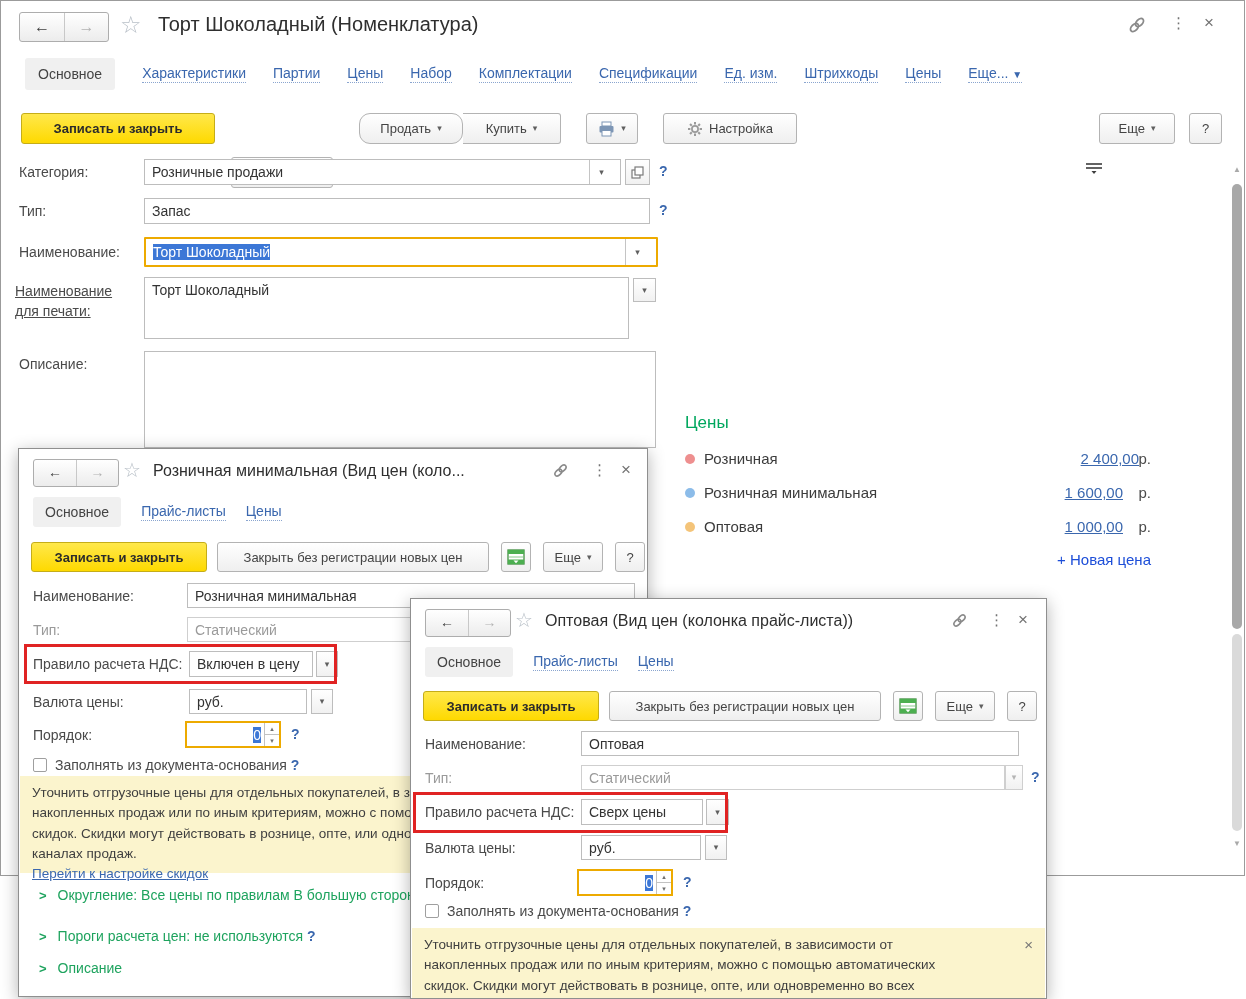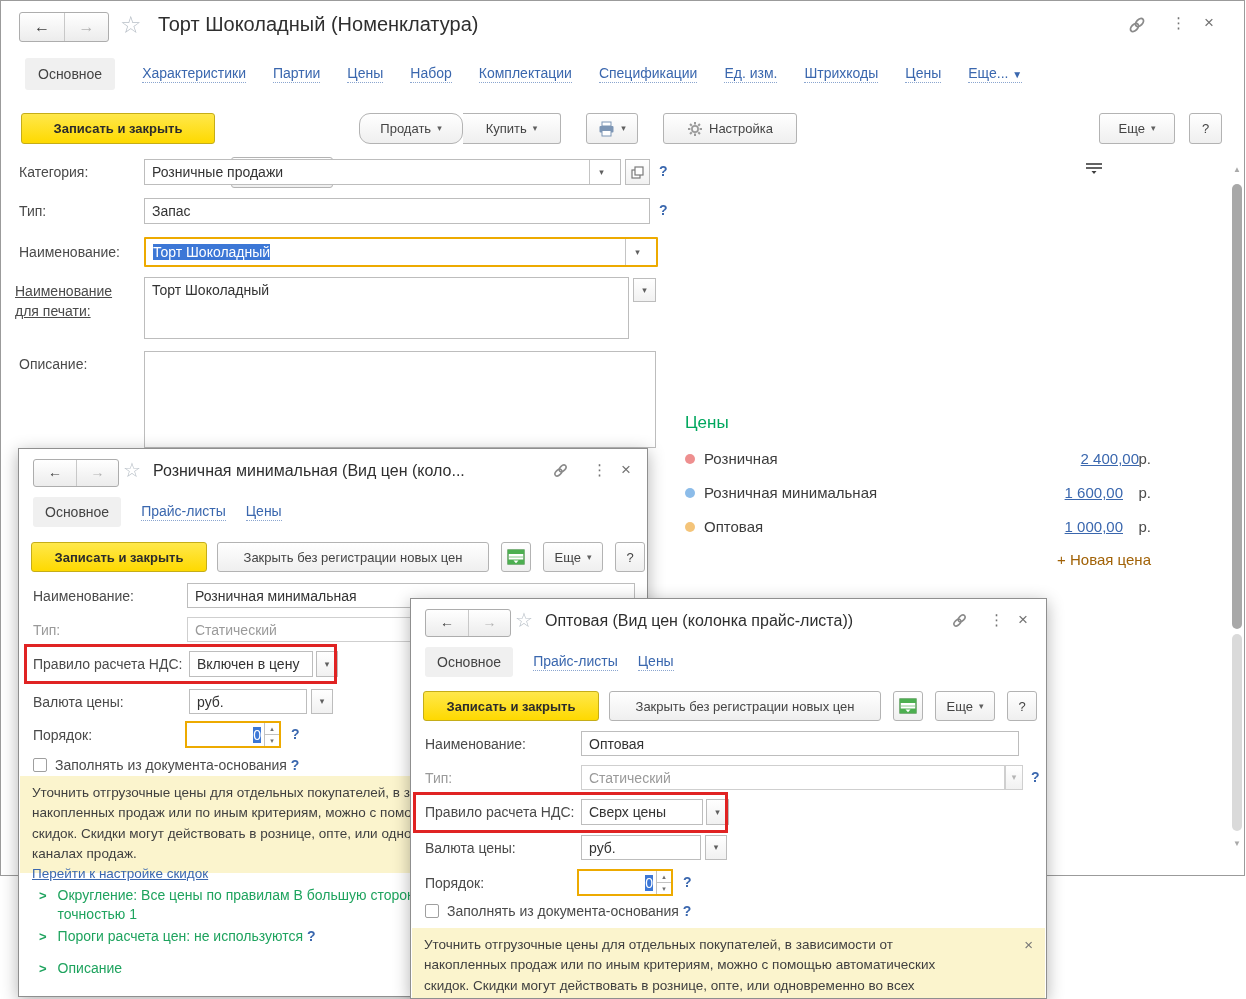--- a/index.html
+++ b/index.html
@@ -81,21 +81,21 @@
   .ilink { color:#3a67ae; text-decoration:underline; font-size:13.5px; }
   .greenrow { display:flex; gap:11px; color:#1ea35e; font-size:14px; line-height:1.35; }
   .chev { color:#1ea35e; font-size:13px; font-weight:bold; padding-top:1px; }
 
   
   .prices-header { color:#00a75e; font-size:17px; }
   .bullet { width:10px; height:10px; border-radius:50%; display:inline-block; }
   .pricename { font-size:15px; color:#3c3c3c; }
   .amount { font-size:15px; color:#3a67ae; text-decoration:underline; }
   .cur { font-size:15px; color:#4a4a4a; }
-  .addnew { font-size:15px; color:#a16207; }
+  .addnew { font-size:15px; color:#1d4ed8; }
 
   
   .placeholder { border:1px solid #c9c9c9; display:flex; align-items:center; justify-content:center;
                  color:#d4d4d4; font-size:17px; }
   .sb-thumb { background:#a8a8a8; border-radius:5px; width:10px; }
   .sb-track { background:#dadada; border-radius:5px; width:10px; }
   .sb-arrow { color:#a9a9a9; font-size:8px; }
   svg { display:block; }
 </style>
 </head>
@@ -335,21 +335,20 @@
     <div class="line">накопленных продаж или по иным критериям, можно с помощью автоматических</div>
     <div class="line">скидок. Скидки могут действовать в рознице, опте, или одновременно во всех</div>
     <div class="line">каналах продаж.</div>
     <a class="ilink">Перейти к настройке скидок</a>
   </div>
 
   <div class="abs greenrow" style="left:20px;top:437px;width:560px;">
     <span class="chev">&gt;</span>
     <span>
       <span class="nowrap" style="display:block;">Округление: Все цены по правилам В большую сторону с</span>
-      <span style="display:block;">точностью 1</span>
     </span>
   </div>
   <div class="abs greenrow" style="left:20px;top:478px;">
     <span class="chev">&gt;</span>
     <span><span>Пороги расчета цен: не используются</span> <span class="help">?</span></span>
   </div>
   <div class="abs greenrow" style="left:20px;top:510px;">
     <span class="chev">&gt;</span>
     <span>Описание</span>
   </div>

